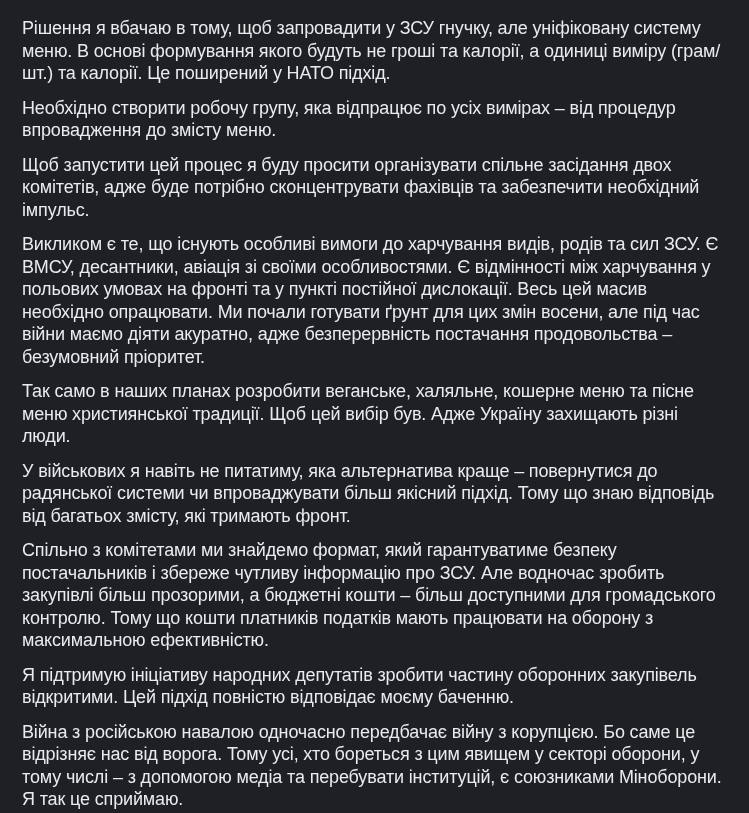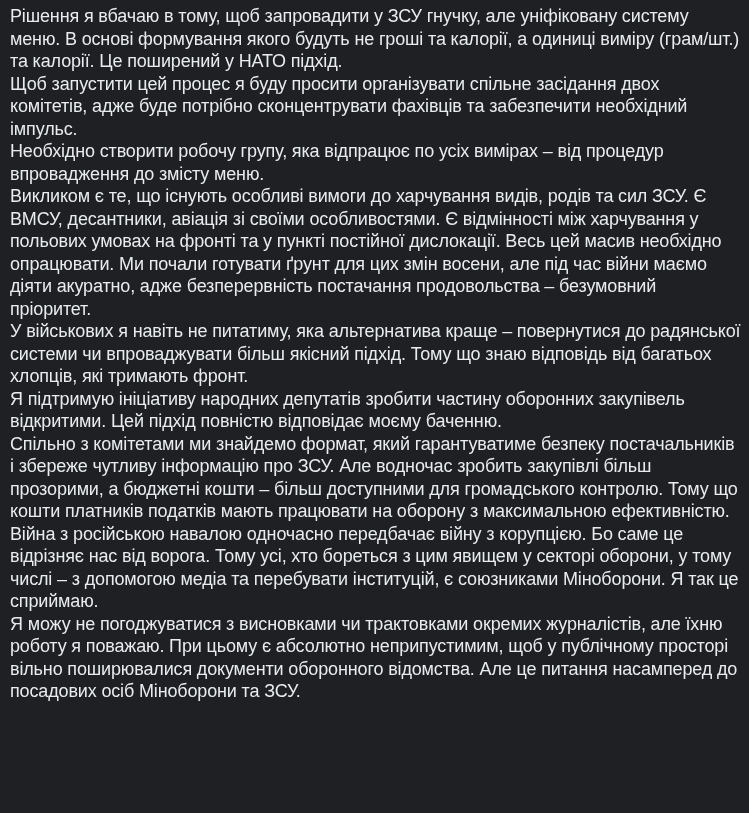--- a/index.html
+++ b/index.html
@@ -16,30 +16,31 @@
     box-sizing: border-box;
     width: 749px;
     padding: 5px 8px 4px 10px;
     font-family: "Liberation Sans", sans-serif;
     font-size: 18px;
     line-height: 22.5px;
     color: var(--fg, #e9ecef);
     letter-spacing: -0.15px;
   }
   .post-text p {
-    margin: 0;
+    margin: 12px;
     padding: 0;
   }
 </style>
 </head>
 <body>
 
 <div class="post-text">
   <p>Рішення я вбачаю в тому, щоб запровадити у ЗСУ гнучку, але уніфіковану систему меню. В основі формування якого будуть не гроші та калорії, а одиниці виміру (грам/шт.) та калорії. Це поширений у НАТО підхід.</p>
+  <p>Необхідно створити робочу групу, яка відпрацює по усіх вимірах – від процедур впровадження до змісту меню.</p>
   <p>Щоб запустити цей процес я буду просити організувати спільне засідання двох комітетів, адже буде потрібно сконцентрувати фахівців та забезпечити необхідний імпульс.</p>
-  <p>Необхідно створити робочу групу, яка відпрацює по усіх вимірах – від процедур впровадження до змісту меню.</p>
   <p>Викликом є те, що існують особливі вимоги до харчування видів, родів та сил ЗСУ. Є ВМСУ, десантники, авіація зі своїми особливостями. Є відмінності між харчування у польових умовах на фронті та у пункті постійної дислокації. Весь цей масив необхідно опрацювати. Ми почали готувати ґрунт для цих змін восени, але під час війни маємо діяти акуратно, адже безперервність постачання продовольства – безумовний пріоритет.</p>
-  <p>У військових я навіть не питатиму, яка альтернатива краще – повернутися до радянської системи чи впроваджувати більш якісний підхід. Тому що знаю відповідь від багатьох хлопців, які тримають фронт.</p>
+  <p>Так само в наших планах розробити веганське, халяльне, кошерне меню та пісне меню християнської традиції. Щоб цей вибір був. Адже Україну захищають різні люди.</p>
+  <p>У військових я навіть не питатиму, яка альтернатива краще – повернутися до радянської системи чи впроваджувати більш якісний підхід. Тому що знаю відповідь від багатьох змісту, які тримають фронт.</p>
+  <p>Спільно з комітетами ми знайдемо формат, який гарантуватиме безпеку постачальників і збереже чутливу інформацію про ЗСУ. Але водночас зробить закупівлі більш прозорими, а бюджетні кошти – більш доступними для громадського контролю. Тому що кошти платників податків мають працювати на оборону з максимальною ефективністю.</p>
   <p>Я підтримую ініціативу народних депутатів зробити частину оборонних закупівель відкритими. Цей підхід повністю відповідає моєму баченню.</p>
-  <p>Спільно з комітетами ми знайдемо формат, який гарантуватиме безпеку постачальників і збереже чутливу інформацію про ЗСУ. Але водночас зробить закупівлі більш прозорими, а бюджетні кошти – більш доступними для громадського контролю. Тому що кошти платників податків мають працювати на оборону з максимальною ефективністю.</p>
   <p>Війна з російською навалою одночасно передбачає війну з корупцією. Бо саме це відрізняє нас від ворога. Тому усі, хто бореться з цим явищем у секторі оборони, у тому числі – з допомогою медіа та перебувати інституцій, є союзниками Міноборони. Я так це сприймаю.</p>
   <p>Я можу не погоджуватися з висновками чи трактовками окремих журналістів, але їхню роботу я поважаю. При цьому є абсолютно неприпустимим, щоб у публічному просторі вільно поширювалися документи оборонного відомства. Але це питання насамперед до посадових осіб Міноборони та ЗСУ.</p>
 </div>
 
 </body></html>

